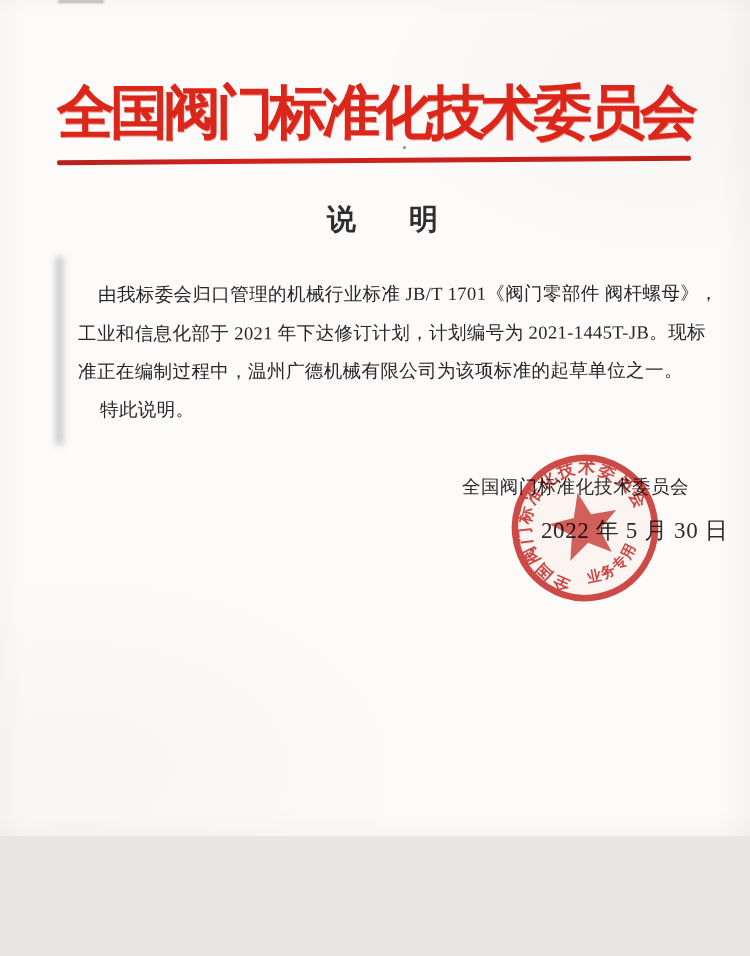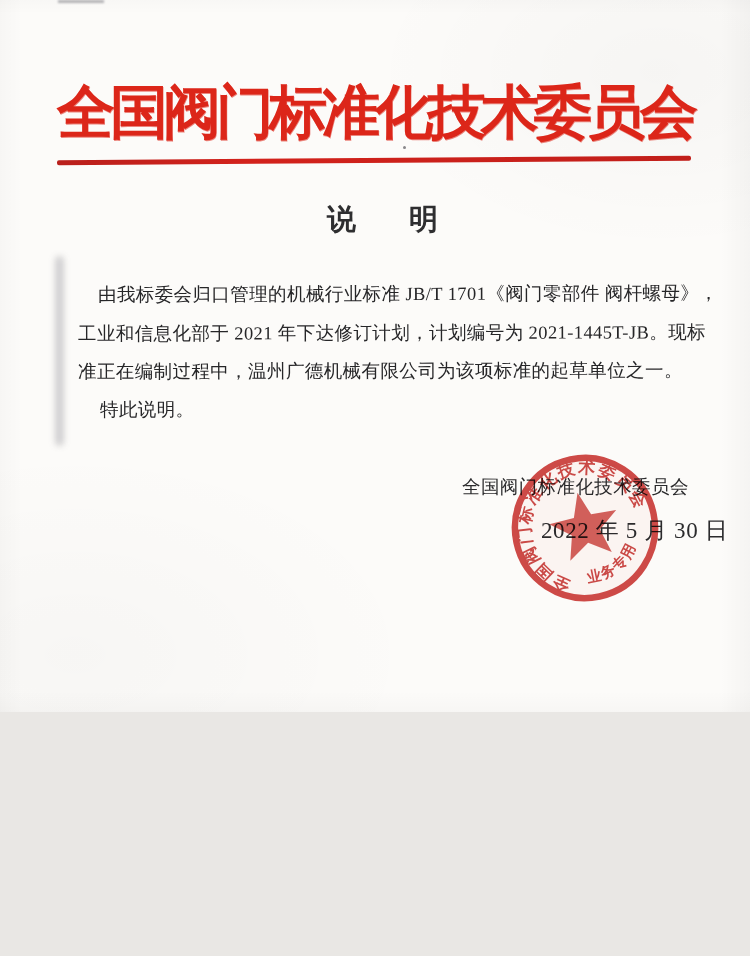--- a/index.html
+++ b/index.html
@@ -2,21 +2,21 @@
 <html><head>
 <meta charset="utf-8">
 <style>
   html,body{margin:0;padding:0;}
   body{
     width:750px;height:956px;
     background:#e9e7e4;
     font-family:"Liberation Serif","DejaVu Serif",serif;
   }
   .page{
-    position:relative;width:750px;height:712px;overflow:hidden;
+    position:relative;width:750px;height:836px;overflow:hidden;
     background:
       radial-gradient(ellipse 420px 260px at 88% 10%, rgba(0,0,0,0.022), transparent 70%),
       radial-gradient(ellipse 500px 300px at 10% 92%, rgba(0,0,0,0.018), transparent 70%),
       linear-gradient(270deg, rgba(0,0,0,0.028) 0%, transparent 4%),
       linear-gradient(90deg, rgba(0,0,0,0.02) 0%, transparent 3%),
       linear-gradient(180deg, rgba(0,0,0,0.015) 0%, transparent 2%, transparent 97%, rgba(0,0,0,0.02) 100%),
       #fcfbf9;
   }
   .org-title{
     position:absolute;left:0;top:74px;width:750px;

